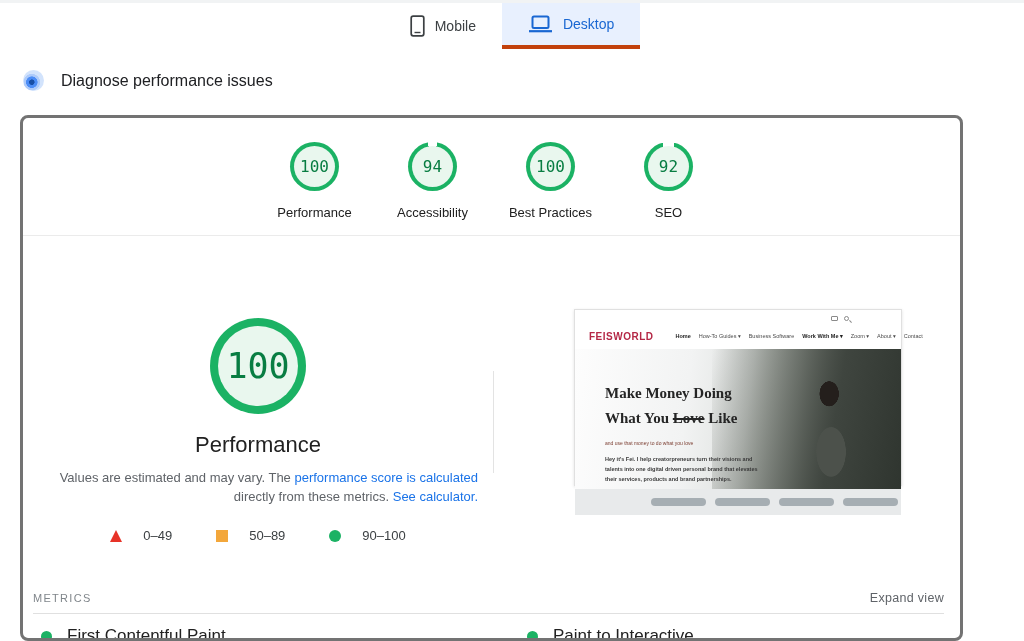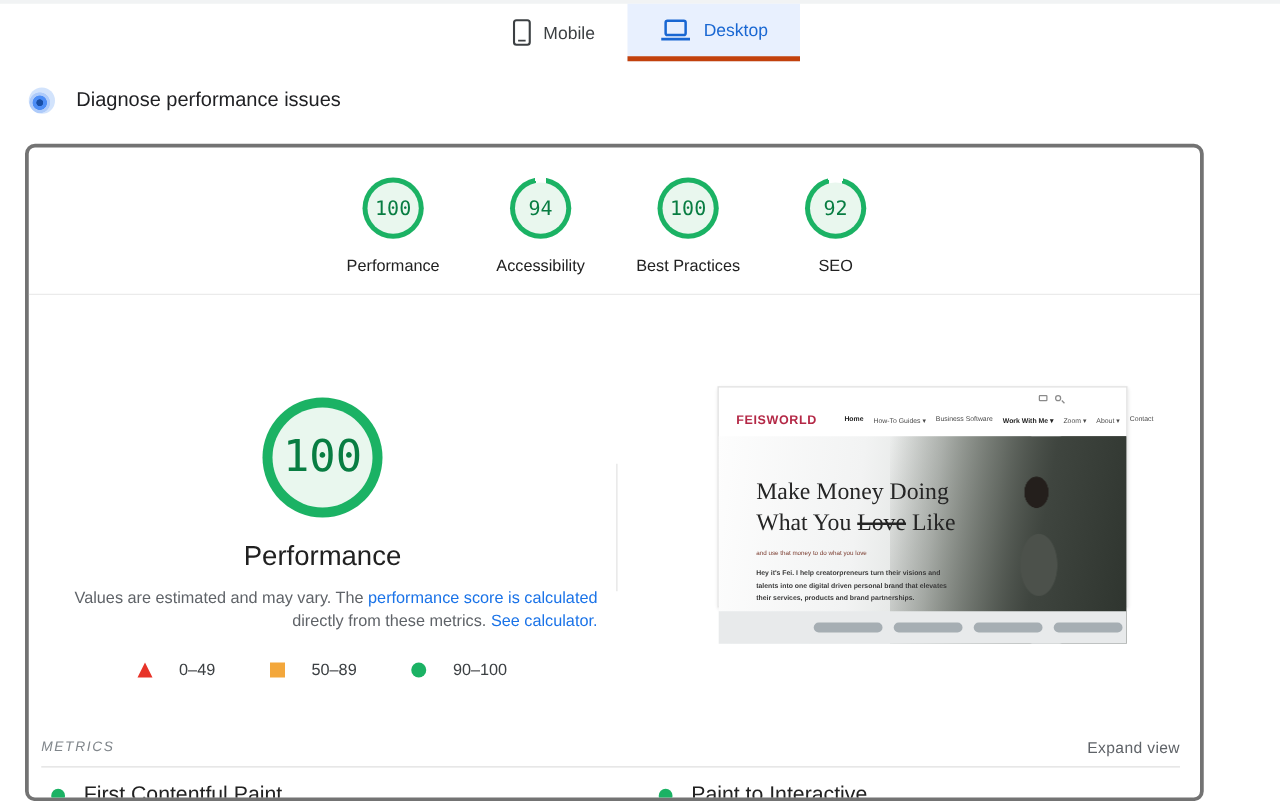--- a/index.html
+++ b/index.html
@@ -68,32 +68,32 @@
   .t-hero { position:relative; height:166px;
             background:linear-gradient(97deg, #fdfdfd 0%, #f2f3f3 34%, #dfe2e0 52%, #b7bcb6 66%, #6d726a 82%, #3c423c 100%); }
   .t-photo { position:absolute; right:0; top:0; bottom:0; width:58%;
     background:
       radial-gradient(ellipse 40px 22px at 66% 93%, #e6eaea 58%, rgba(230,234,234,0) 60%),
       radial-gradient(ellipse 25px 42px at 63% 62%, #4c514b 58%, rgba(76,81,75,0) 60%),
       radial-gradient(ellipse 17px 22px at 62% 27%, #241f1c 56%, rgba(36,31,28,0) 58%),
       radial-gradient(circle 6px at 60.5% 26%, #b98a74 68%, rgba(185,138,116,0) 72%),
       linear-gradient(100deg, rgba(60,66,60,0) 0%, rgba(90,96,88,.55) 28%, #3f453f 62%, #2e342e 100%); }
   .t-copy { position:absolute; left:30px; top:32px; width:180px; }
-  .t-h1 { font-family:"Liberation Serif", serif; font-size:19px; line-height:25px; font-weight:400; color:#252525; }
+  .t-h1 { font-family:"Liberation Serif", serif; font-size:15px; line-height:25px; font-weight:700; color:#252525; }
   .t-h1 .strike { text-decoration:line-through; text-decoration-thickness:2px; }
   .t-sub { margin-top:9px; font-size:5px; color:#7a3b2e; }
   .t-body { margin-top:8px; font-size:5.5px; line-height:10px; font-weight:bold; color:#3a3a3a; width:160px; }
   .t-logos { position:absolute; left:0; right:0; bottom:0; height:26px; background:#e8eaeb;
              display:flex; align-items:center; gap:9px; padding-left:76px; }
   .t-bar { width:55px; height:8px; border-radius:4px; background:#9aa3a9; opacity:.85; }
 
   
   .metrics-head { position:absolute; left:10px; right:16px; top:466px; height:28px;
                   display:flex; justify-content:space-between; align-items:center; }
-  .metrics-label { font-size:11px; letter-spacing:1.3px; color:#80868b;font-style:italic; }
+  .metrics-label { font-size:11px; letter-spacing:1.3px; color:#80868b; }
   .expand-view { font-size:12.5px; letter-spacing:.3px; color:#5f6368; cursor:pointer; }
   .metrics-divider { position:absolute; left:10px; right:16px; top:495px; border-top:1px solid #e0e0e0; }
   .metric-row { position:absolute; top:496px; height:44px; display:flex; align-items:center; gap:15px; padding-left:8px; }
   .metric-row.left { left:10px; width:453px; }
   .metric-row.right { left:496px; width:431px; }
   .metric-dot { width:11px; height:11px; border-radius:50%; }
   .metric-name { font-size:17px; color:#212121; }
 </style>
 </head>
 <body>

